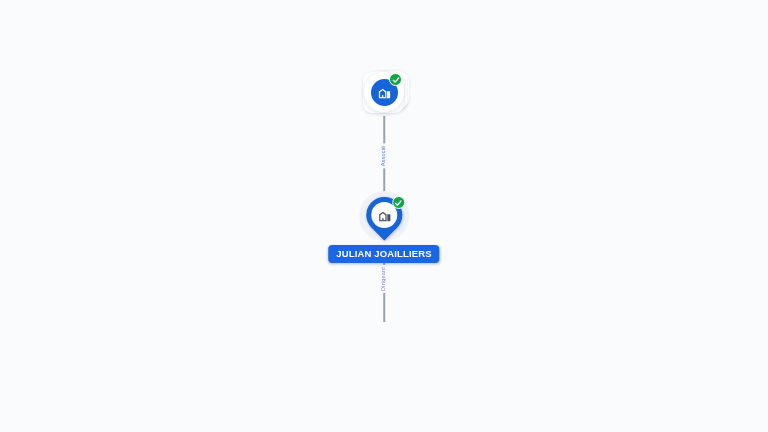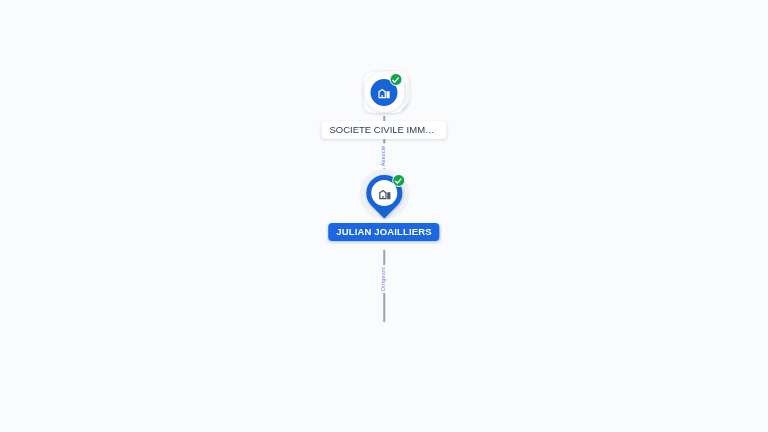--- a/index.html
+++ b/index.html
@@ -59,21 +59,21 @@
   
   .node {
     position: absolute;
     left: 384px;
     transform: translateX(-50%);
     display: flex;
     flex-direction: column;
     align-items: center;
   }
   .node.n-top    { top: 66px; }
-  .node.n-mid    { top: 168px; }
+  .node.n-mid    { top: 190px; }
   .node.n-bottom { top: 316px; }
 
   
   .stack {
     position: relative;
     width: 52px;
     height: 52px;
     display: flex;
     align-items: center;
     justify-content: center;
@@ -224,21 +224,20 @@
             <path d="M16 21V10h5v11h-5zm1.3-8.4h2.4v1.4h-2.4v-1.4zm0 3h2.4V17h-2.4v-1.4z"></path>
           </svg>
         </div>
         <div class="badge-check on-avatar">
           <svg width="8" height="8" viewBox="0 0 24 24" fill="none" stroke="#ffffff" stroke-width="4" stroke-linecap="round" stroke-linejoin="round" aria-hidden="true">
             <polyline points="4,13 9.5,18.5 20,6"></polyline>
           </svg>
         </div>
       </div>
     </div>
-    <div class="node-label plain">SOCIETE CIVILE IMMOB...</div>
   </div>
 
   <div class="node n-mid">
     <div class="pin-wrap">
       <div class="pin-halo"></div>
       <div class="pin">
         <div class="pin-inner">
           <svg width="15" height="15" viewBox="0 0 24 24" fill="#4a5566" aria-hidden="true">
             <path d="M3 21V10.5L9 6l6 4.5V21H3zm2-2h3v-3h2v3h3v-7.5L9 8.5 5 11.5V19z"></path>
             <path d="M16 21V10h5v11h-5zm1.3-8.4h2.4v1.4h-2.4v-1.4zm0 3h2.4V17h-2.4v-1.4z"></path>

